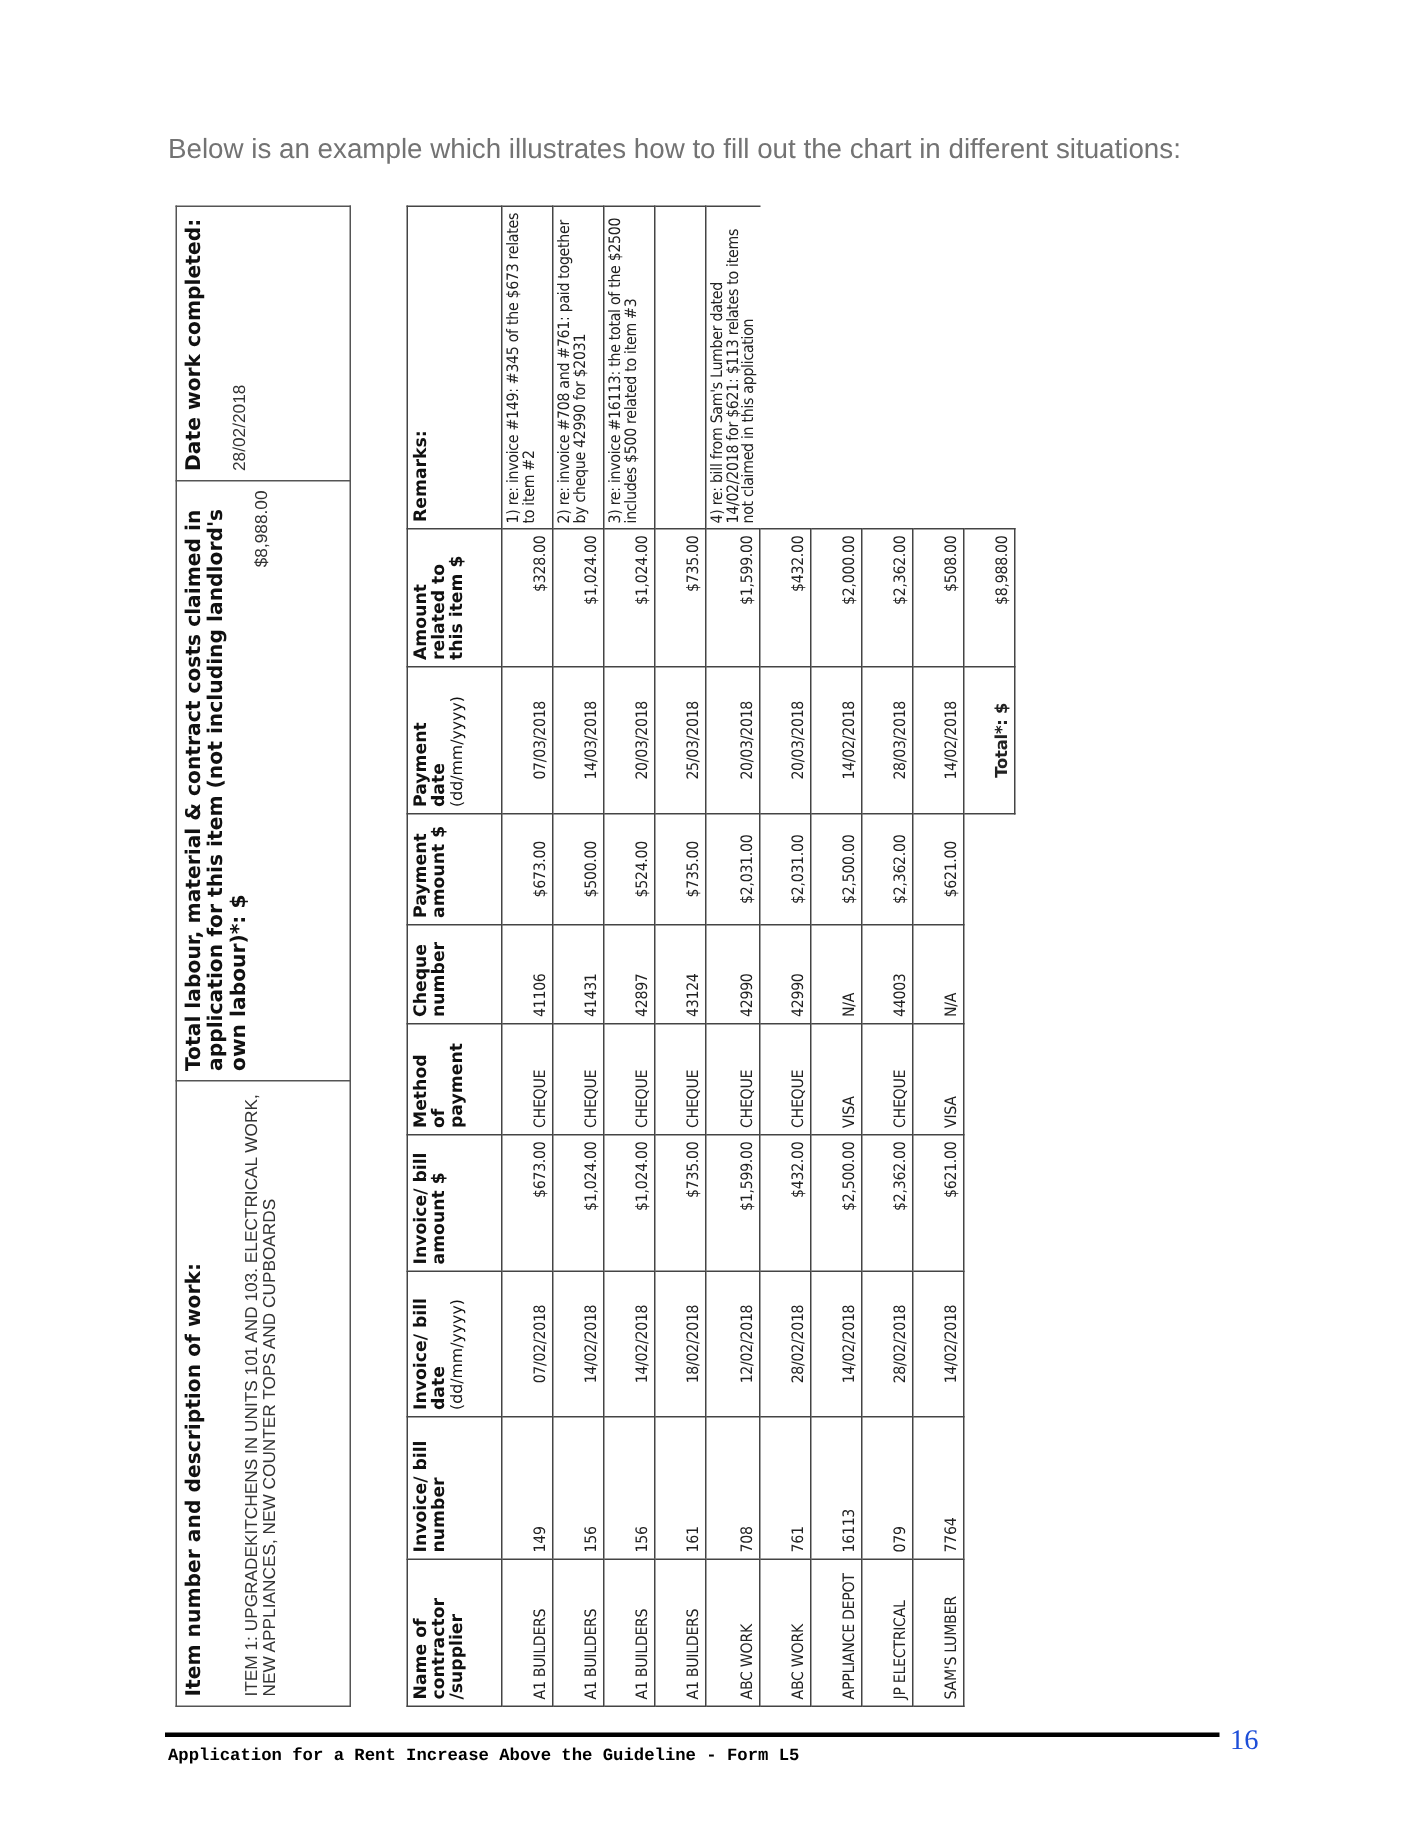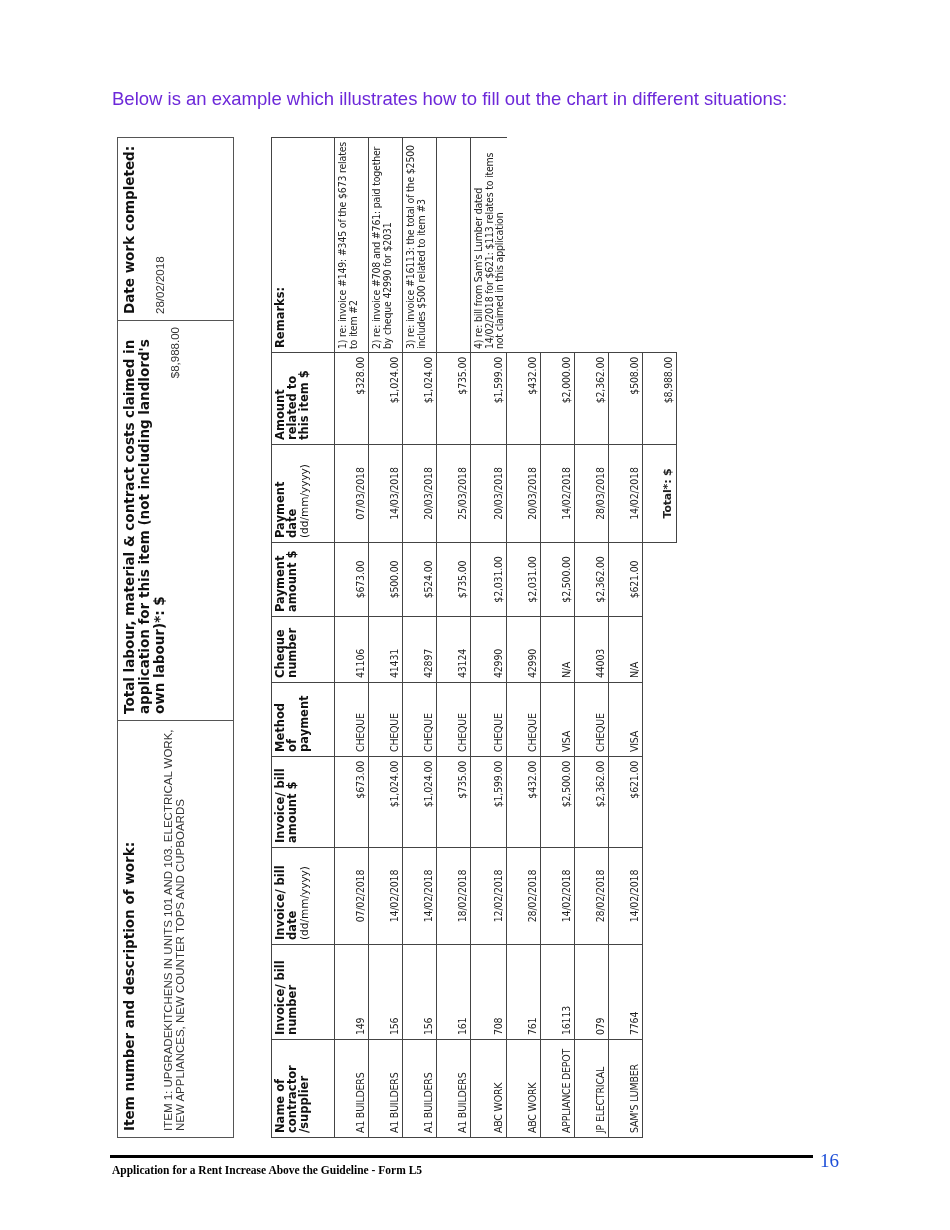--- a/index.html
+++ b/index.html
@@ -1,17 +1,17 @@
 <!DOCTYPE html>
 <html><head>
 <meta charset="utf-8">
 <style>
   html, body { margin:0; padding:0; background:#ffffff; }
   body { width:950px; height:1230px; position:relative; overflow:hidden; font-family:"Liberation Sans", sans-serif; color:#111; }
-  .intro { position:absolute; left:112px; top:88px; font-size:18.5px; color:#6d28d9; white-space:nowrap; }
+  .intro { position:absolute; left:112px; top:88px; font-size:18.5px; color:#737373; white-space:nowrap; }
 
   
   .rot { position:absolute; transform-origin:0 0; transform:rotate(-90deg); }
 
   
   .summary { left:117px; top:1138px; width:1000px; height:117px; }
   .summary table { border-collapse:collapse; width:1000px; height:117px; table-layout:fixed; }
   .summary td { border:1.5px solid #555; vertical-align:top; padding:4px 6px; }
   .summary .hd { font-family:"DejaVu Sans", sans-serif; font-weight:bold; font-size:13.5px; line-height:15px; color:#111; }
   .summary .val { font-size:11.5px; line-height:11.5px; color:#333; margin-top:12px; }
@@ -23,21 +23,21 @@
   .main th, .main td { border:1.5px solid #444; padding:2px 4px; font-size:10.5px; overflow:hidden; }
   .main th { height:58px; vertical-align:top; text-align:left; font-family:"DejaVu Sans", sans-serif; font-weight:bold; font-size:11.5px; line-height:12px; color:#111; }
   .main th .sub { font-weight:normal; font-size:10.5px; }
   .main td { height:29px; vertical-align:bottom; color:#222; font-family:"DejaVu Sans Condensed","DejaVu Sans", sans-serif; letter-spacing:-0.2px; }
   .main td.c { text-align:center; }
   .main td.r { text-align:right; }
   .main td.rem { vertical-align:top; font-size:10.5px; line-height:10.5px; padding:2px 3px; }
   .main td.total-label { text-align:center; font-weight:bold; font-family:"DejaVu Sans", sans-serif; font-size:11px; }
 
   .footer-line { position:absolute; left:110px; top:1155px; width:703px; height:3px; background:#000; }
-  .footer-text { position:absolute; left:112px; top:1164px; font-size:11.5px; font-weight:bold; color:#000; font-family:Liberation Serif, serif; }
+  .footer-text { position:absolute; left:112px; top:1164px; font-size:11.5px; font-weight:bold; color:#000; font-family:Liberation Mono, monospace; }
   .page-num { position:absolute; left:820px; top:1150px; font-size:19px; font-family:"Liberation Serif", serif; color:#1d4ed8; }
 </style>
 </head>
 <body>
 
 <div class="intro">Below is an example which illustrates how to fill out the chart in different situations:</div>
 
 <div class="rot summary">
   <table>
     <colgroup>

